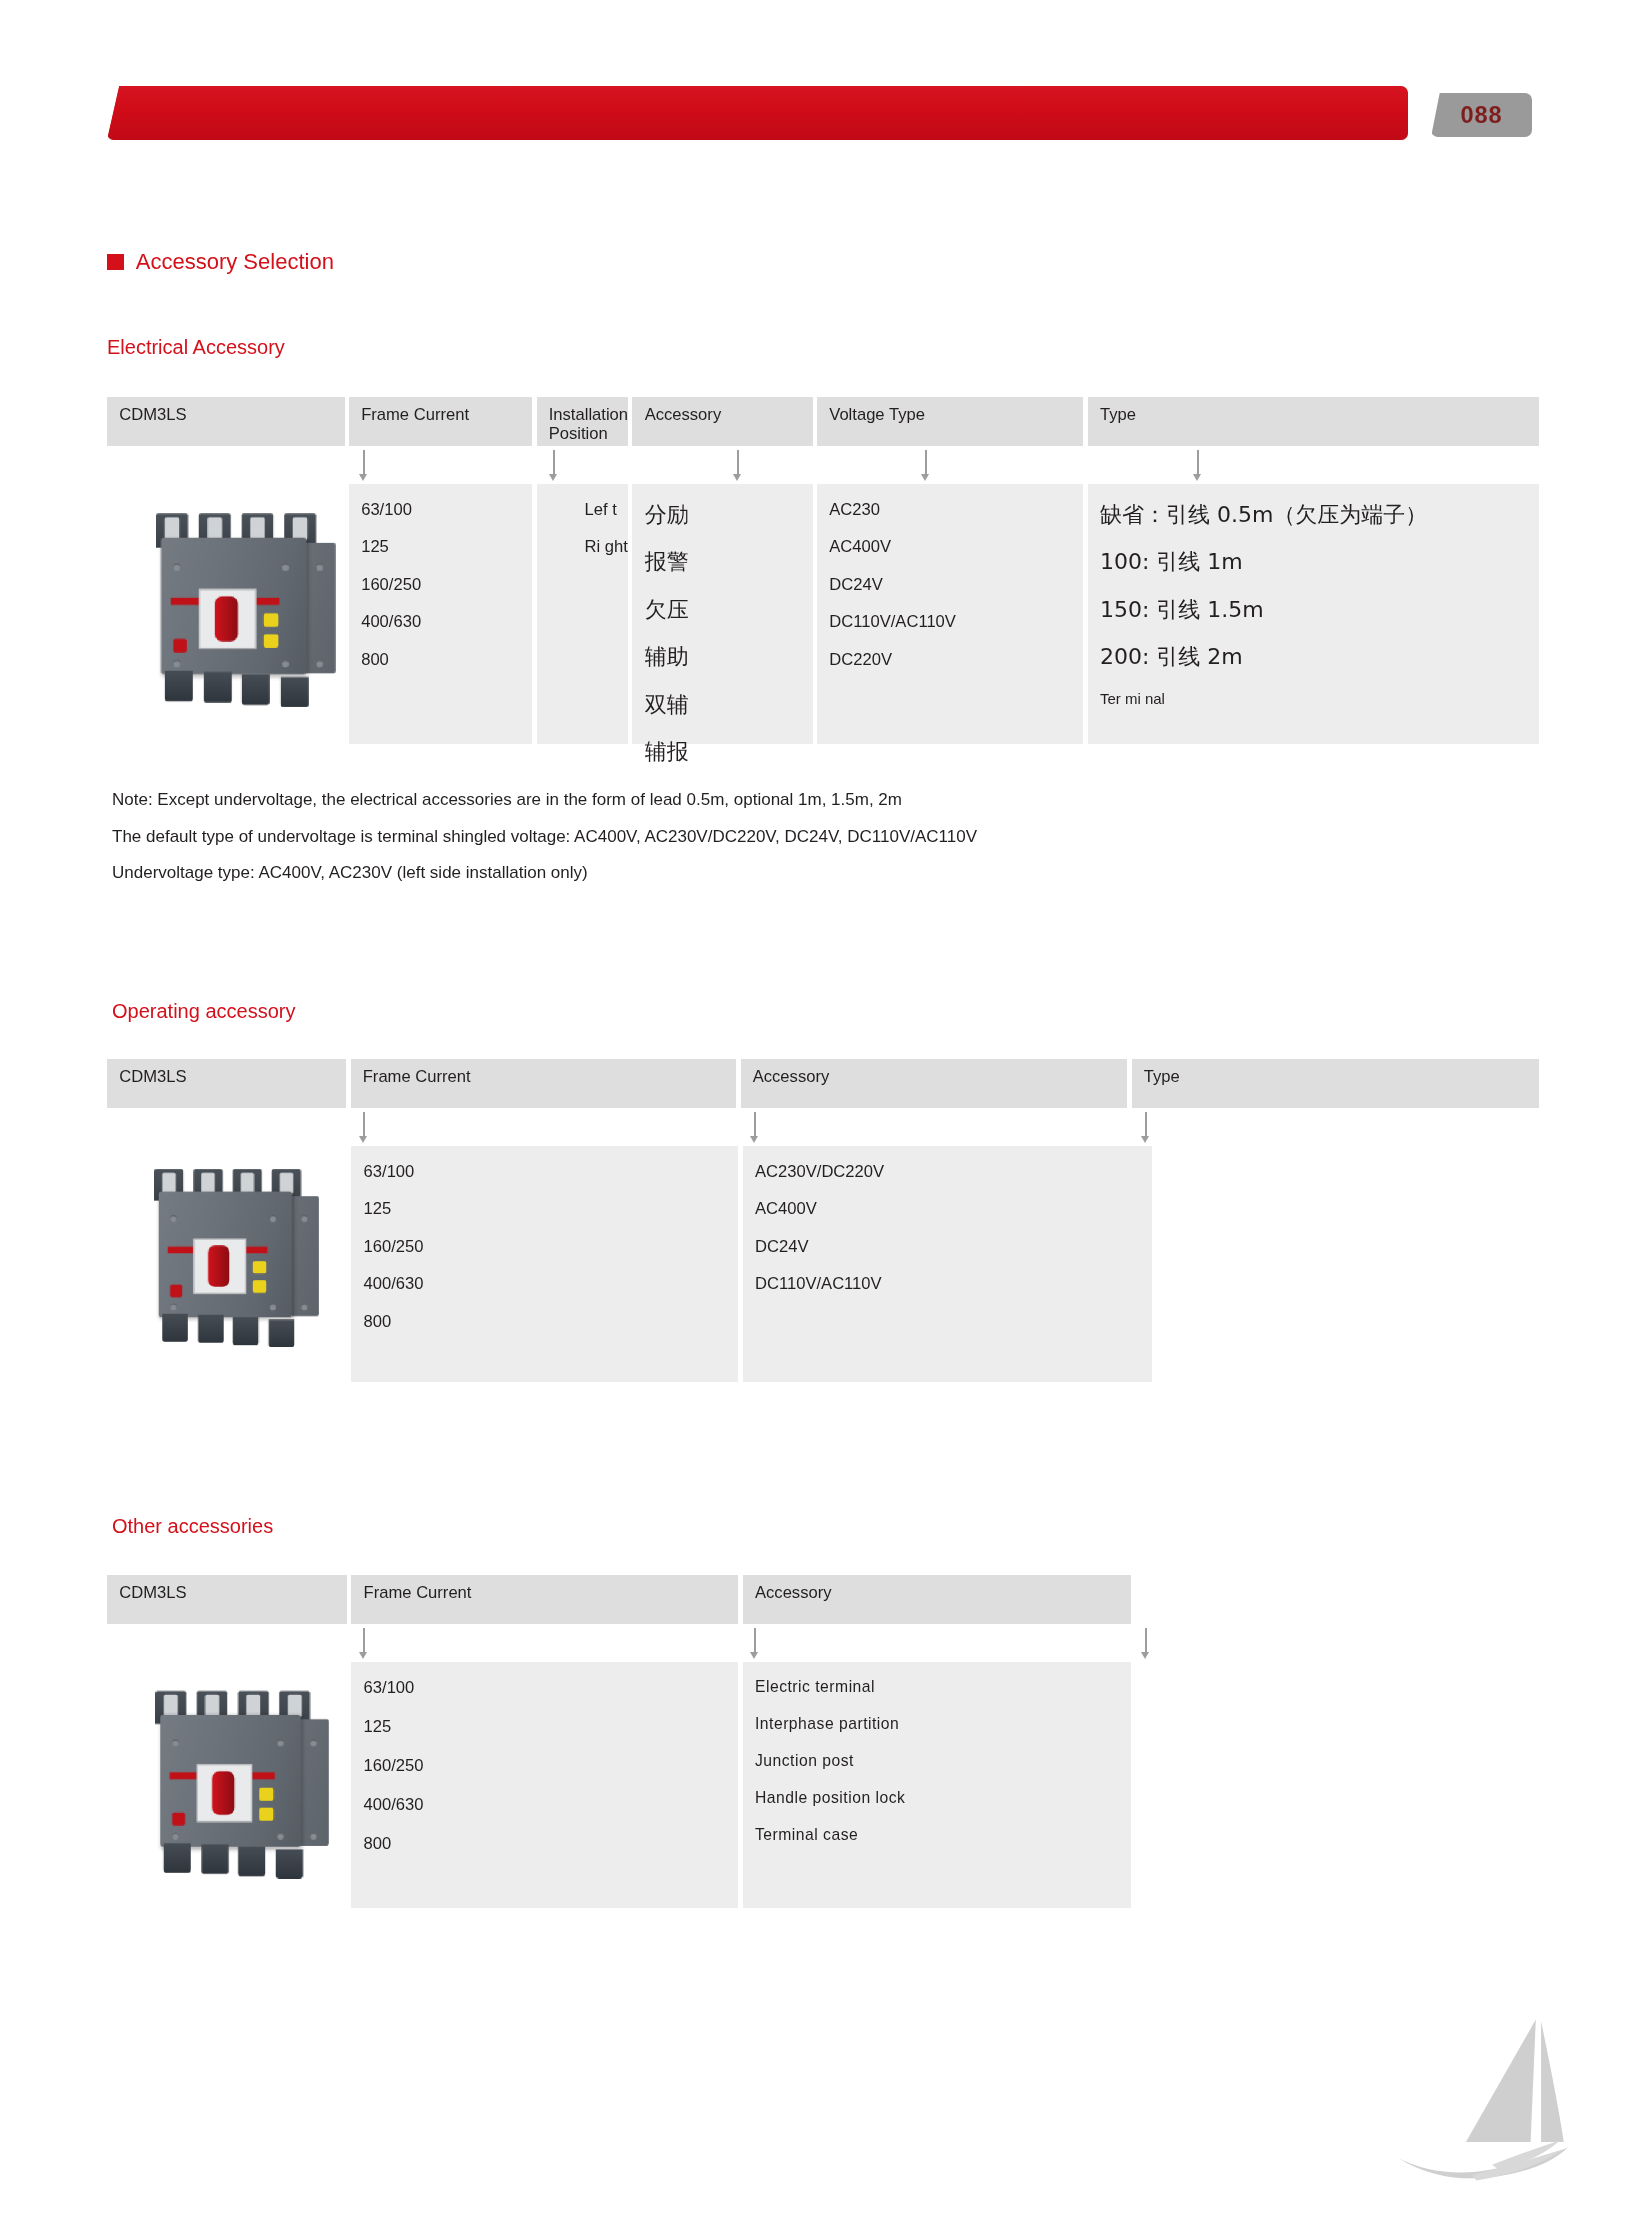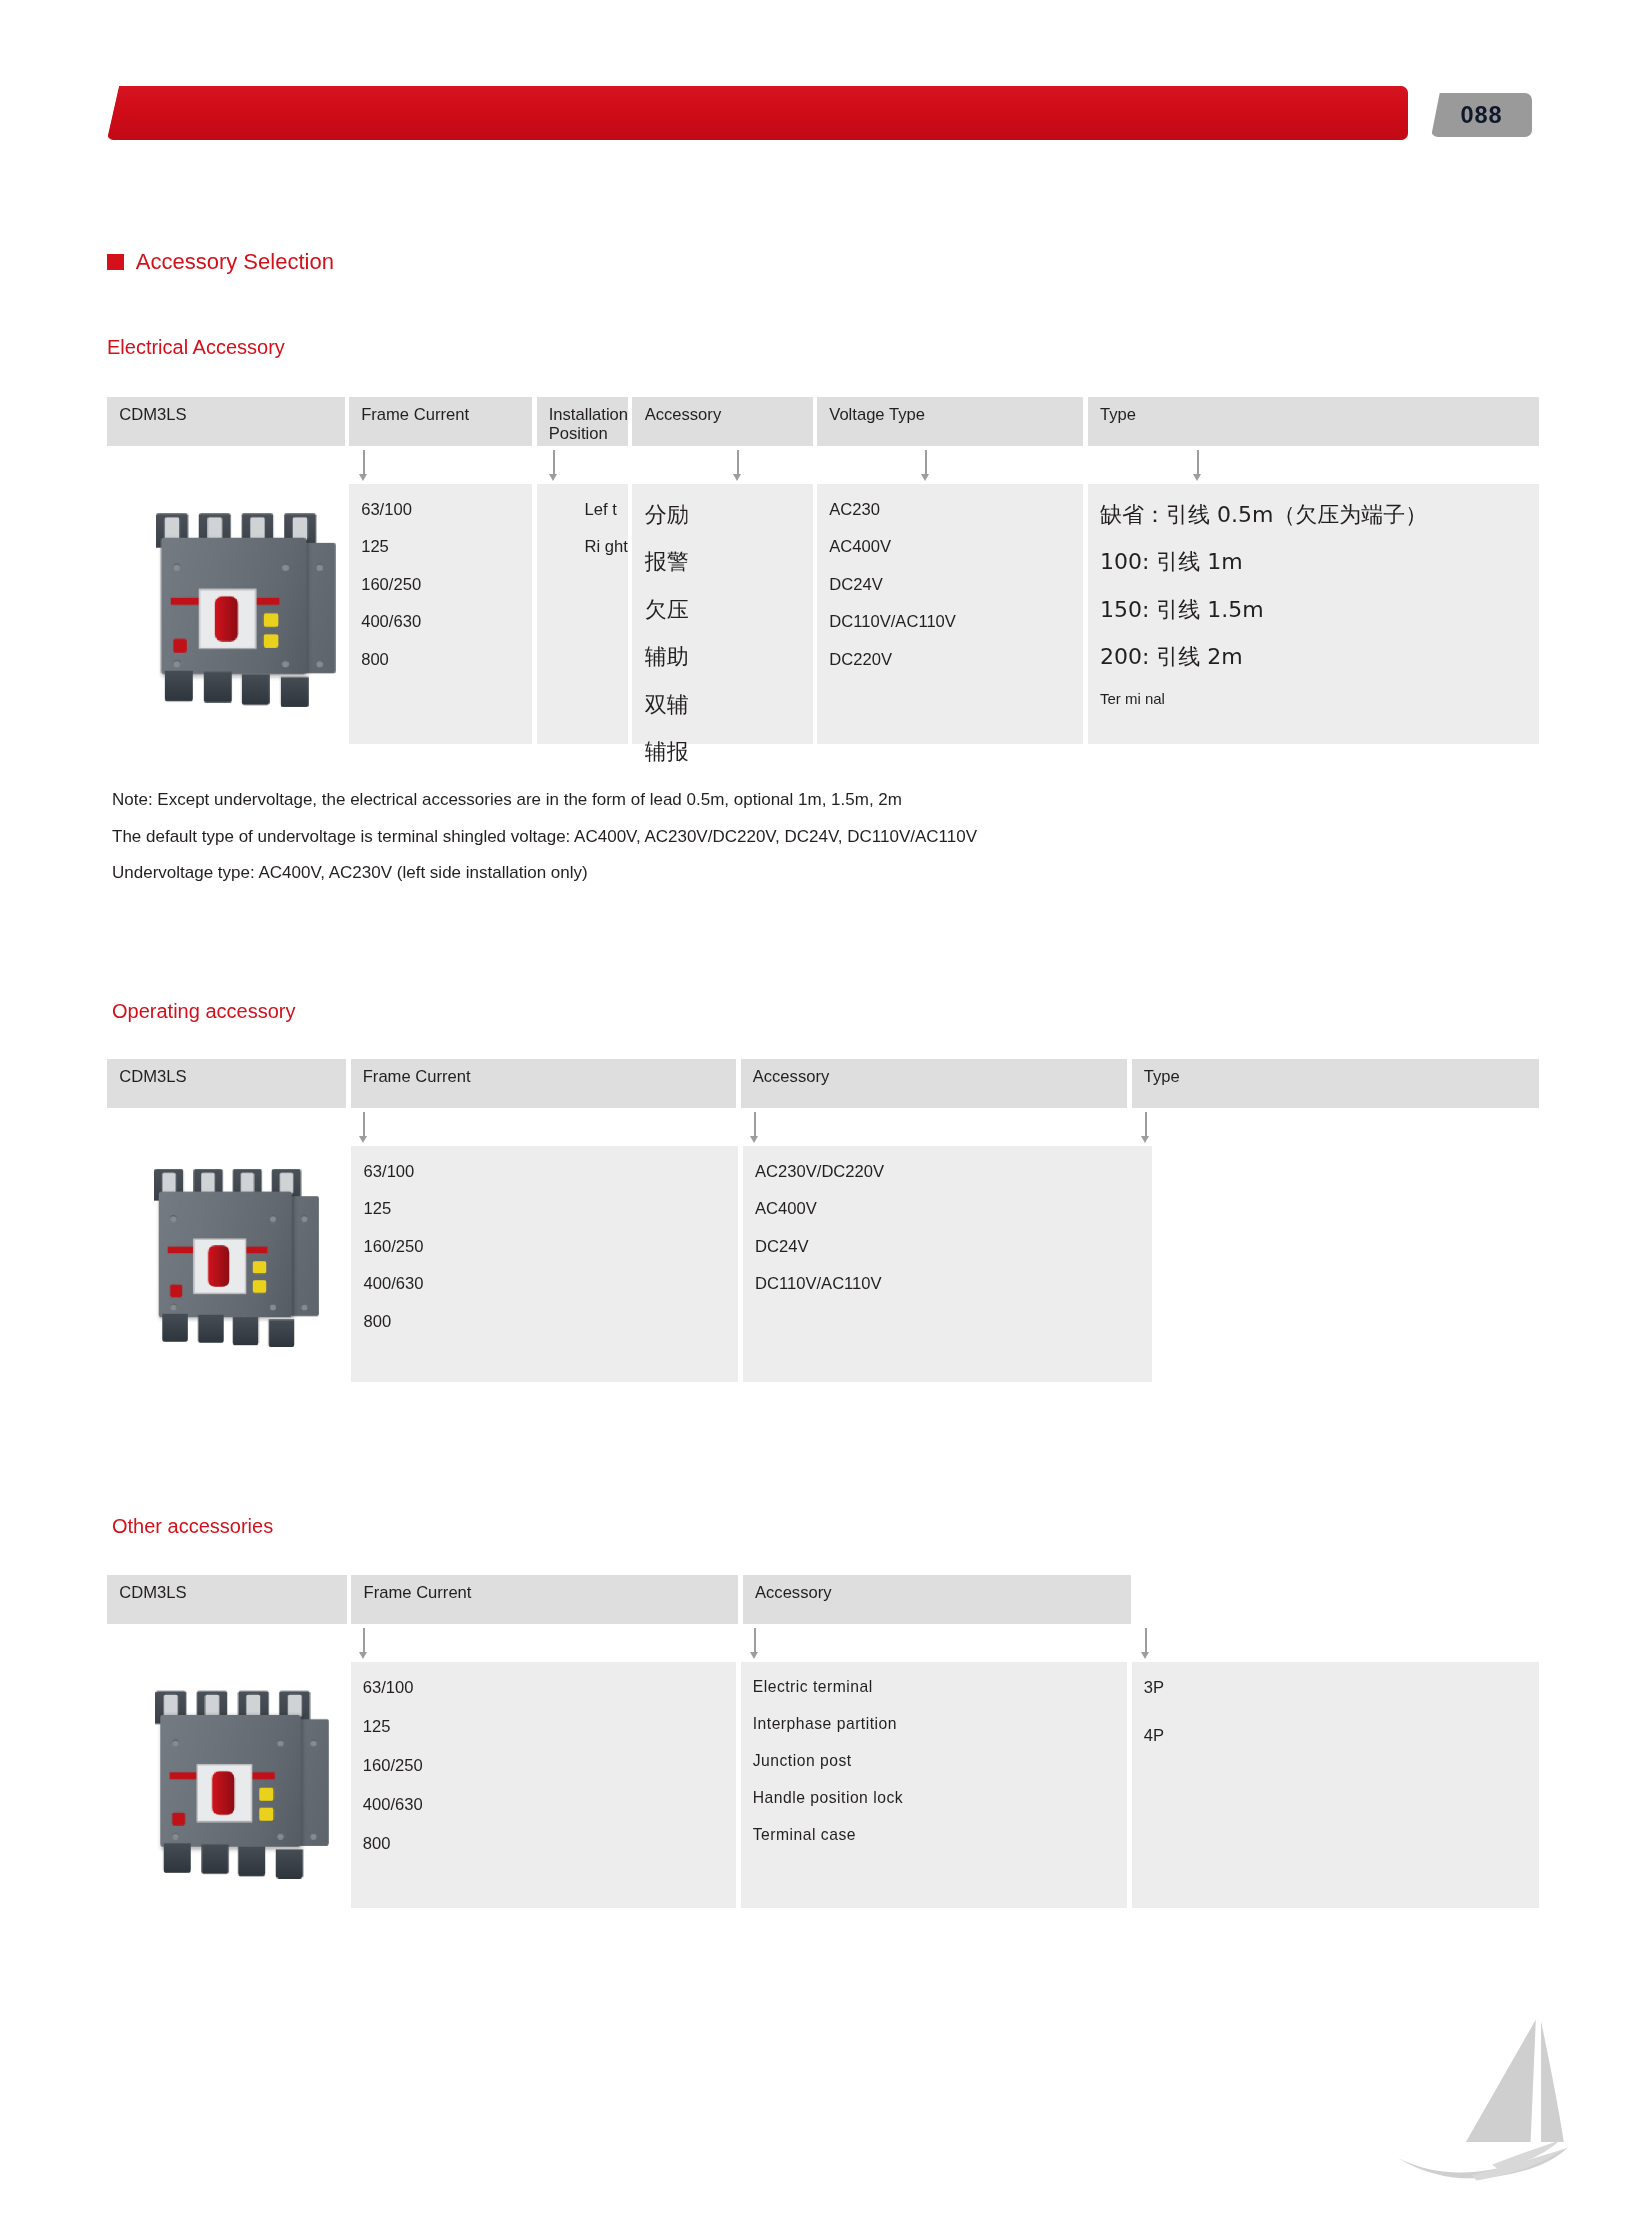--- a/index.html
+++ b/index.html
@@ -62,21 +62,21 @@
   .page-badge {
     position: absolute;
     left: 1431px;
     top: 93px;
     width: 101px;
     height: 44px;
     background: #9a9a9a;
     border-radius: 7px;
     -webkit-clip-path: polygon(8.7px 0, 100% 0, 100% 100%, 0 100%);
     clip-path: polygon(8.7px 0, 100% 0, 100% 100%, 0 100%);
-    color: #0f172a;
+    color: #7f1d1d;
     font-size: 23.6px;
     font-weight: bold;
     line-height: 44px;
     text-align: center;
     letter-spacing: 0.9px;
   }
 
   
   .section-heading {
     position: absolute;
@@ -554,24 +554,20 @@
       <div class="line" style="margin-bottom:19px;">400/630</div>
       <div class="line" style="margin-bottom:19px;">800</div>
     </div>
     <div class="bcell" style="width:388px;">
       <div class="line spaced" style="font-size:15.7px; margin-bottom:19px;">Electric  terminal</div>
       <div class="line spaced" style="font-size:15.7px; margin-bottom:19px;">Interphase  partition</div>
       <div class="line spaced" style="font-size:15.7px; margin-bottom:19px;">Junction  post</div>
       <div class="line spaced" style="font-size:15.7px; margin-bottom:19px;">Handle  position  lock</div>
       <div class="line spaced" style="font-size:15.7px; margin-bottom:22px;">Terminal  case</div>
     </div>
-    <div class="bcell" style="width:409px;">
-      <div class="line" style="margin-bottom:28px;">3P</div>
-      <div class="line" style="margin-bottom:28px;">4P</div>
-    </div>
   </div>
 </div>
 
 <div class="sailboat">
   <svg viewBox="0 0 230 200" width="201" height="175" xmlns="http://www.w3.org/2000/svg">
     <path d="M168 12 L88 152 L162 152 Z" fill="#cfcfcf"></path>
     <path d="M174 14 L174 152 L200 152 Q192 100 174 14 Z" fill="#cfcfcf"></path>
     <path d="M10 170 Q60 196 125 182 Q182 170 205 158 Q178 184 120 192 Q58 200 10 170 Z" fill="#cfcfcf"></path>
     <path d="M118 178 Q160 162 196 150 Q172 172 126 184 Z" fill="#d8d8d8"></path>
     <path d="M95 190 Q150 176 200 160 Q162 186 100 196 Z" fill="#d8d8d8"></path>

